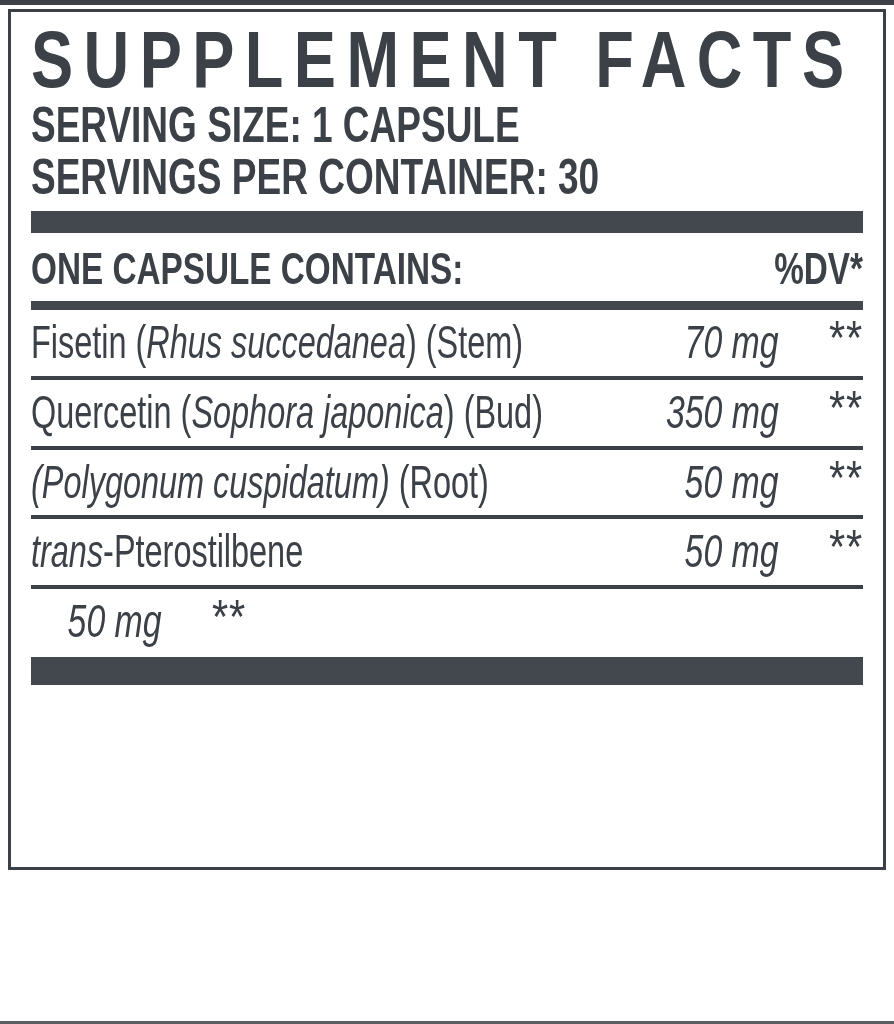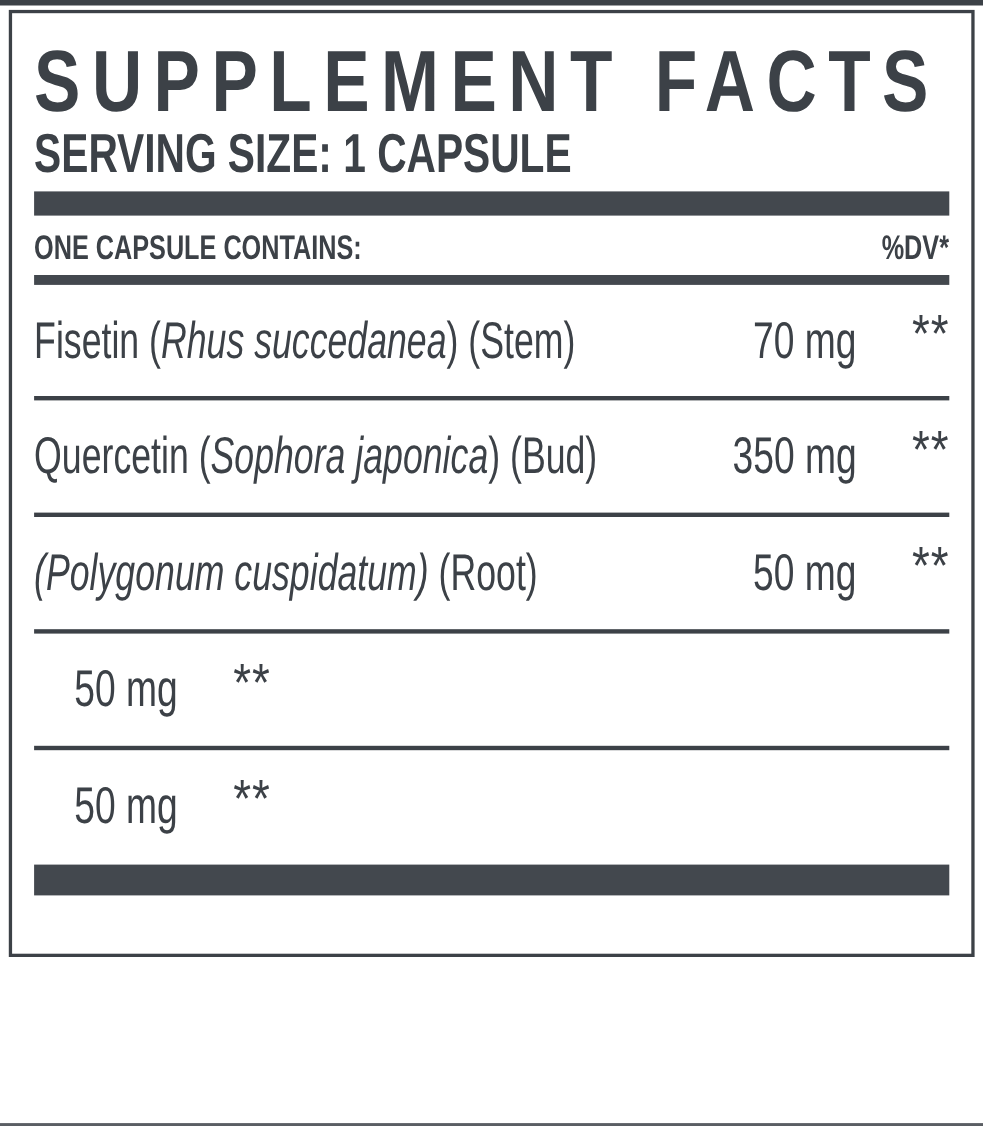--- a/index.html
+++ b/index.html
@@ -16,43 +16,43 @@
     position:absolute; left:8px; top:9px; width:878px; height:861px;
     border:3px solid #3c4147; box-sizing:border-box;
     padding:6px 20px 0 20px; background:#ffffff;
   }
 
   
   .cx { display:inline-block; white-space:nowrap; transform-origin:0 50%; }
   .cx-r { display:inline-block; white-space:nowrap; transform-origin:100% 50%; }
   .it { font-style:italic; }
 
-  .title { line-height:1; margin-top:16px; font-weight:bold; font-size:79px; letter-spacing:0.165em; }
+  .title { line-height:1; margin-top:2px; font-weight:bold; font-size:79px; letter-spacing:0.165em; }
   .title .cx { transform:scaleX(0.80); }
 
   .serving-line { font-weight:bold; font-size:50px; line-height:0.99; margin-top:2px; }
   .serving-line .cx { transform:scaleX(0.74); }
 
   .bar { background:#43484e; }
   .bar-thick { height:22px; margin-top:9px; }
   .bar-mid   { height:9px; }
   .bar-foot  { height:28px; margin-top:2px; }
   .divider   { height:4px; background:#3c4147; }
 
   .col-head {
     display:flex; justify-content:space-between; align-items:flex-end;
-    font-weight:bold; font-size:31px; line-height:1; padding:13px 0 10px 0;
+    font-weight:bold; font-size:45px; line-height:1; padding:13px 0 10px 0;
   }
   .col-head .cx  { transform:scaleX(0.74); }
   .col-head .cx-r{ transform:scaleX(0.74); }
 
-  .ing-row { display:flex; align-items:flex-start; padding:22px 0; font-size:47px; line-height:1.18; }
+  .ing-row { display:flex; align-items:flex-start; padding:4px 0; font-size:47px; line-height:1.18; }
   .ing-name { flex:1; min-width:0; }
   .ing-name .cx { transform:scaleX(0.69); }
-  .ing-amt { text-align:left; }
+  .ing-amt { text-align:left;font-style:italic; }
   .ing-amt .cx-r { transform:scaleX(0.72); }
   .ing-dv { width:84px; text-align:right; font-size:49px; letter-spacing:1px;
             position:relative; top:-5px; }
   .ing-dv .cx-r { transform:scaleX(0.85); }
 
   .footnote { font-size:43px; line-height:1.1; padding-top:8px; }
   .footnote .cx { transform:scaleX(0.70); }
 
   .other-para {
     position:absolute; left:29px; top:884px; width:860px;
@@ -68,20 +68,23 @@
 <div class="page">
   <div class="edge-strip top"></div>
 
   <div class="facts-box">
     <div class="title">
       <span class="cx">SUPPLEMENT FACTS</span>
     </div>
 
     <div class="serving-line">
       <span class="cx">SERVING SIZE: 1 CAPSULE</span>
+    </div>
+    <div class="serving-line">
+      <span class="cx">SERVINGS PER CONTAINER: 30</span>
     </div>
 
     <div class="bar bar-thick"></div>
 
     <div class="col-head">
       <span class="cx">ONE CAPSULE CONTAINS:</span>
       <span class="cx-r">%DV*</span>
     </div>
 
     <div class="bar bar-mid"></div>
@@ -107,20 +110,23 @@
     <div class="ing-row">
       <div class="ing-name">
         <div><span class="cx"><span class="it">(Polygonum cuspidatum)</span><span> (Root)</span></span></div>
       </div>
       <div class="ing-amt"><span class="cx-r">50 mg</span></div>
       <div class="ing-dv"><span class="cx-r">**</span></div>
     </div>
     <div class="divider"></div>
 
     <div class="ing-row">
+      <div class="ing-name">
+        <div><span class="cx"><span class="it">trans</span><span>-Pterostilbene</span></span></div>
+      </div>
       <div class="ing-amt"><span class="cx-r">50 mg</span></div>
       <div class="ing-dv"><span class="cx-r">**</span></div>
     </div>
     <div class="divider"></div>
 
     <div class="ing-row">
       <div class="ing-amt"><span class="cx-r">50 mg</span></div>
       <div class="ing-dv"><span class="cx-r">**</span></div>
     </div>
 

